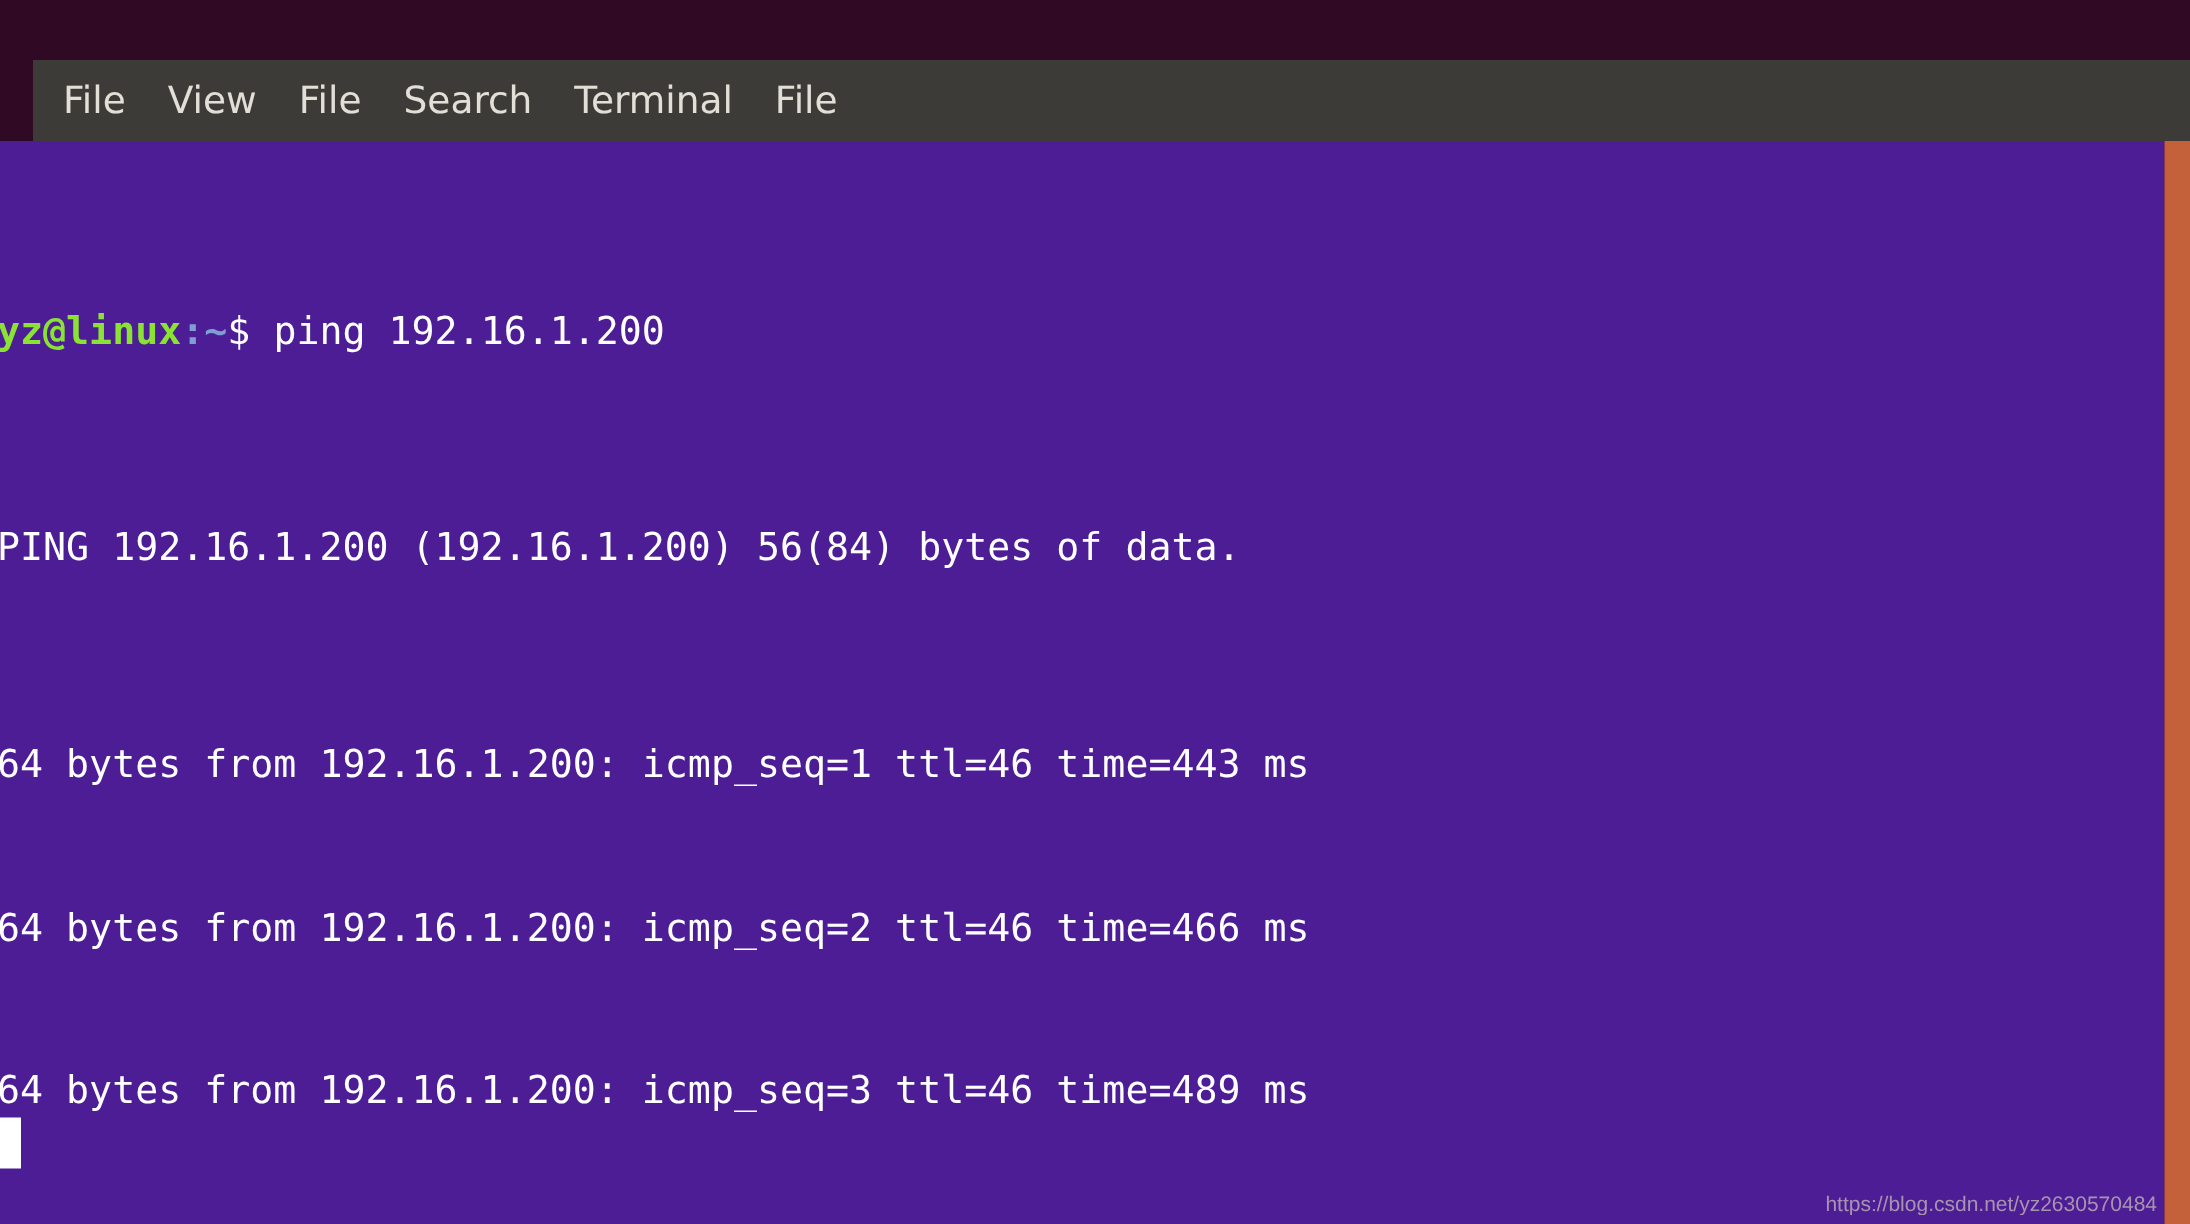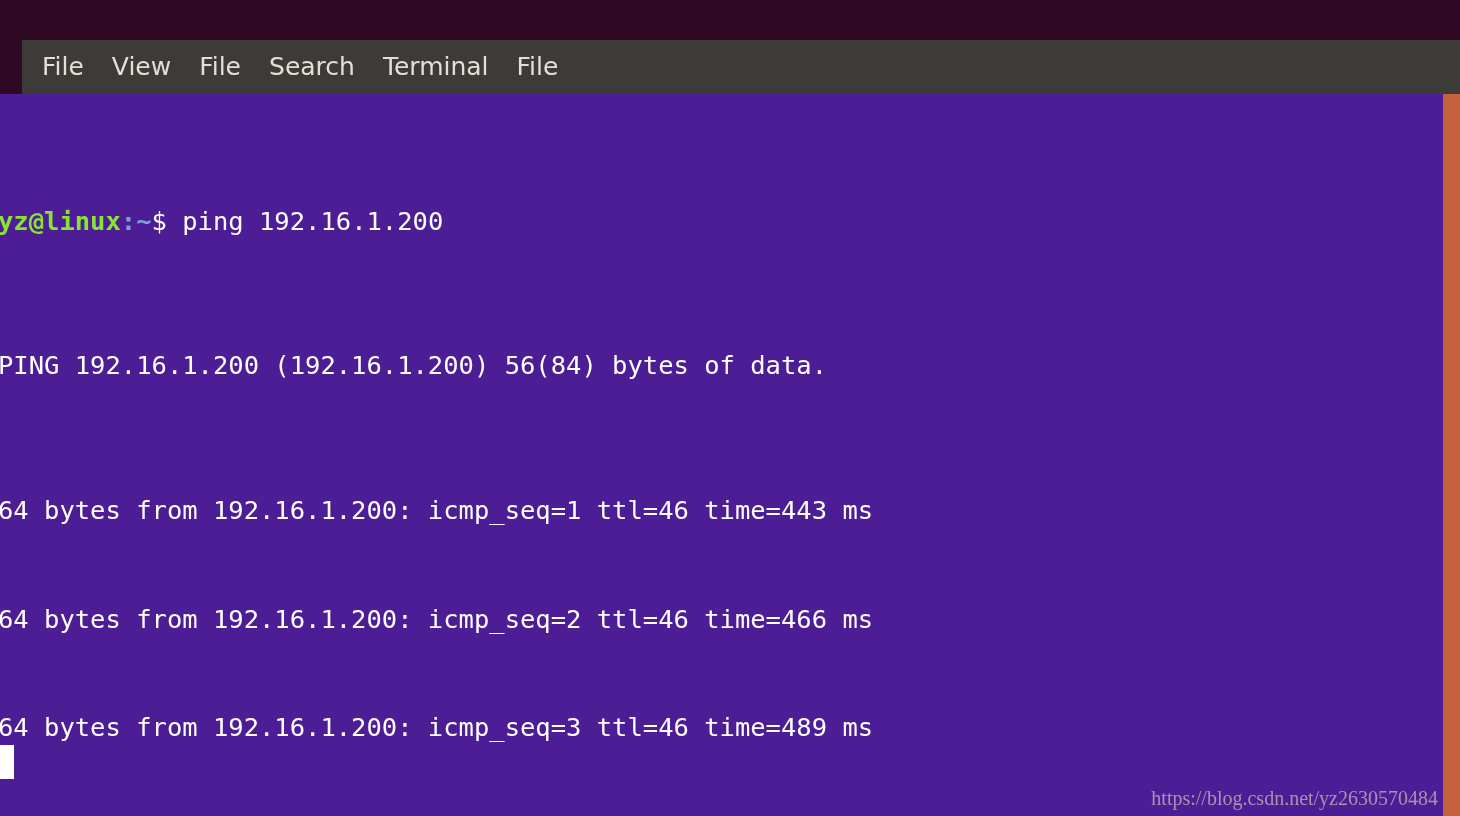--- a/index.html
+++ b/index.html
@@ -180,22 +180,22 @@
     width: 17px;
     height: 722px;
     background: #c4603a;
   }
 
   
   .watermark {
     position: absolute;
     right: 22px;
     bottom: 6px;
-    font-family: Liberation Serif, serif;
-    font-size: 20px;
+    font-family: Liberation Sans, sans-serif;
+    font-size: 14px;
     color: #b9a8b3;
     opacity: 0.85;
     white-space: nowrap;
     user-select: none;
   }
 </style>
 </head>
 <body>
 
 <div class="window">

